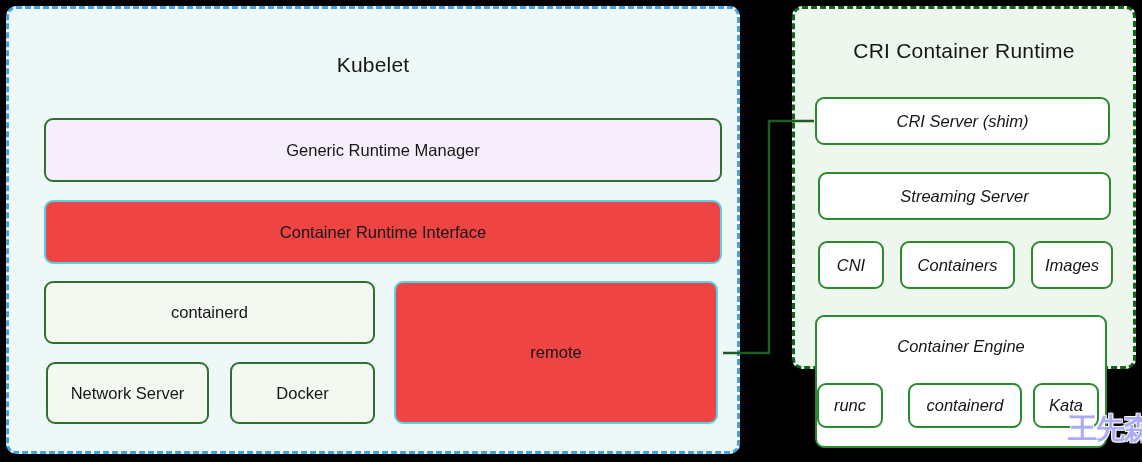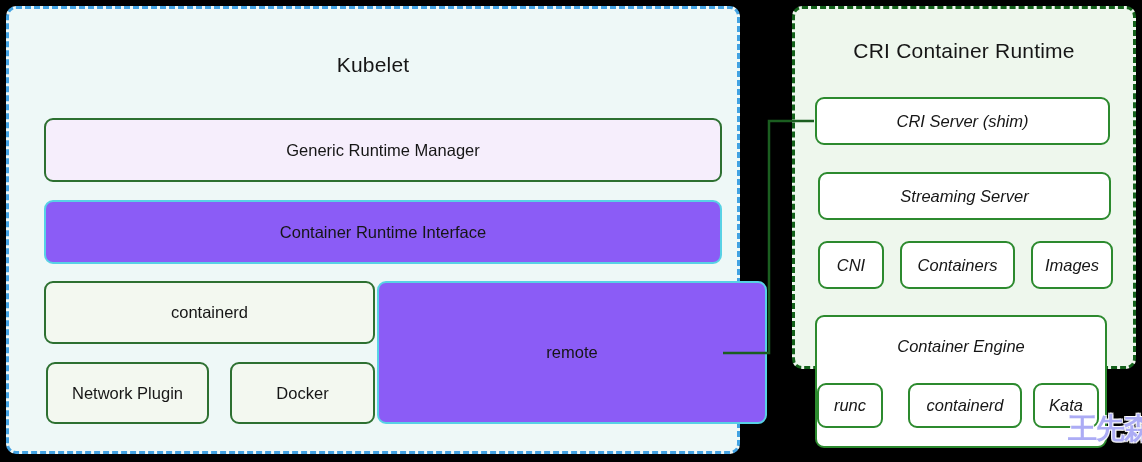--- a/index.html
+++ b/index.html
@@ -46,28 +46,28 @@
     position: absolute;
     box-sizing: border-box;
     border-radius: 9px;
     display: flex;
     align-items: center;
     justify-content: center;
     font-size: 16.5px;
     color: #161616;
   }
   .fill-lavender { background: #f6eefc; border: 2px solid #2d7031; }
-  .fill-cyan     { background: #8b5cf6; border: 2px solid #58d1e5; }
+  .fill-cyan     { background: #ef4444; border: 2px solid #58d1e5; }
   .fill-mist     { background: #f3f8f0; border: 2px solid #2d7031; }
   .fill-white    { background: #ffffff; border: 2px solid #2c8a2e; font-style: italic; }
   
   .n-grm        { left: 35px;  top: 109px; width: 678px; height: 64px; }
   .n-cri-iface  { left: 35px;  top: 191px; width: 678px; height: 64px; }
   .n-dockershim { left: 35px;  top: 272px; width: 331px; height: 63px; }
-  .n-remote     { left: 368px; top: 272px; width: 390px; height: 143px; }
+  .n-remote     { left: 385px; top: 272px; width: 324px; height: 143px; }
   .n-netplugin  { left: 37px;  top: 353px; width: 163px; height: 62px; }
   .n-docker     { left: 221px; top: 353px; width: 145px; height: 62px; }
   
   .n-cri-server { left: 20px;  top: 88px;  width: 295px; height: 48px; }
   .n-streaming  { left: 23px;  top: 163px; width: 293px; height: 48px; }
   .n-cni        { left: 23px;  top: 232px; width: 66px;  height: 48px; }
   .n-containers { left: 105px; top: 232px; width: 115px; height: 48px; }
   .n-images     { left: 236px; top: 232px; width: 82px;  height: 48px; }
   .n-engine     { left: 20px;  top: 306px; width: 292px; height: 133px;
                   align-items: flex-start; }
@@ -123,21 +123,21 @@
 
     <div class="node fill-mist n-dockershim">
       <span>containerd</span>
     </div>
 
     <div class="node fill-cyan n-remote">
       <span>remote</span>
     </div>
 
     <div class="node fill-mist n-netplugin">
-      <span>Network Plugin</span>
+      <span>Network Server</span>
     </div>
 
     <div class="node fill-mist n-docker">
       <span>Docker</span>
     </div>
   </div>
 
   <div class="panel panel-cri">
     <div class="panel-title">CRI Container Runtime</div>
 

